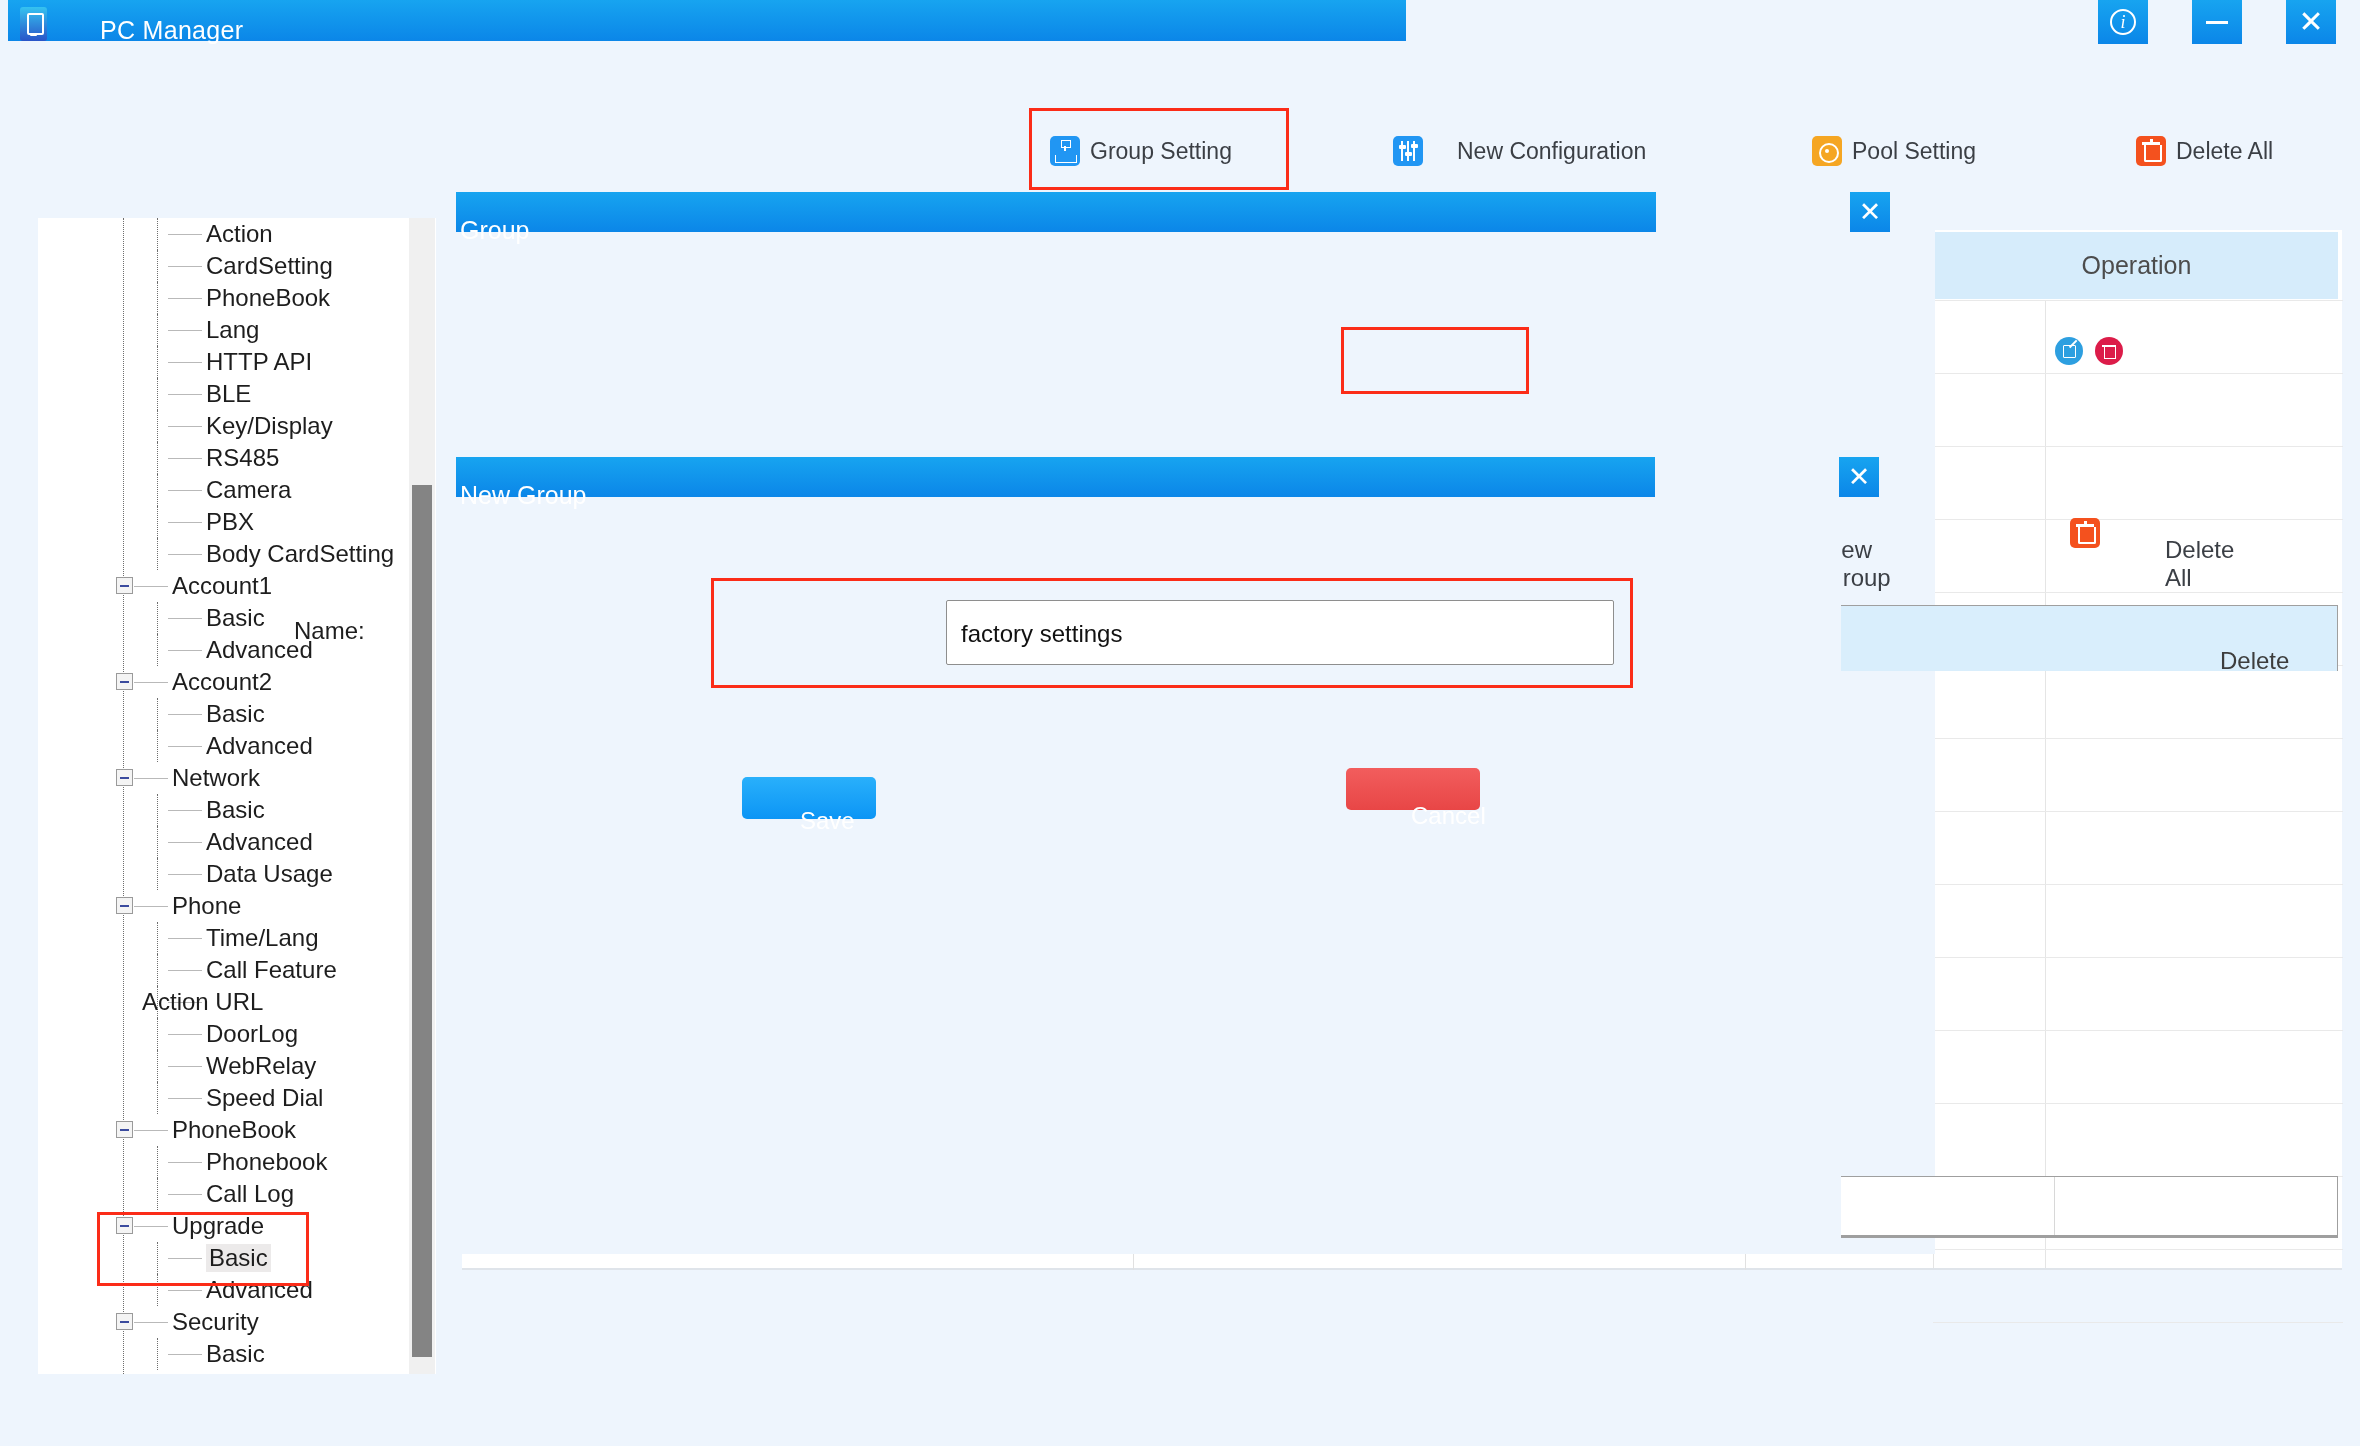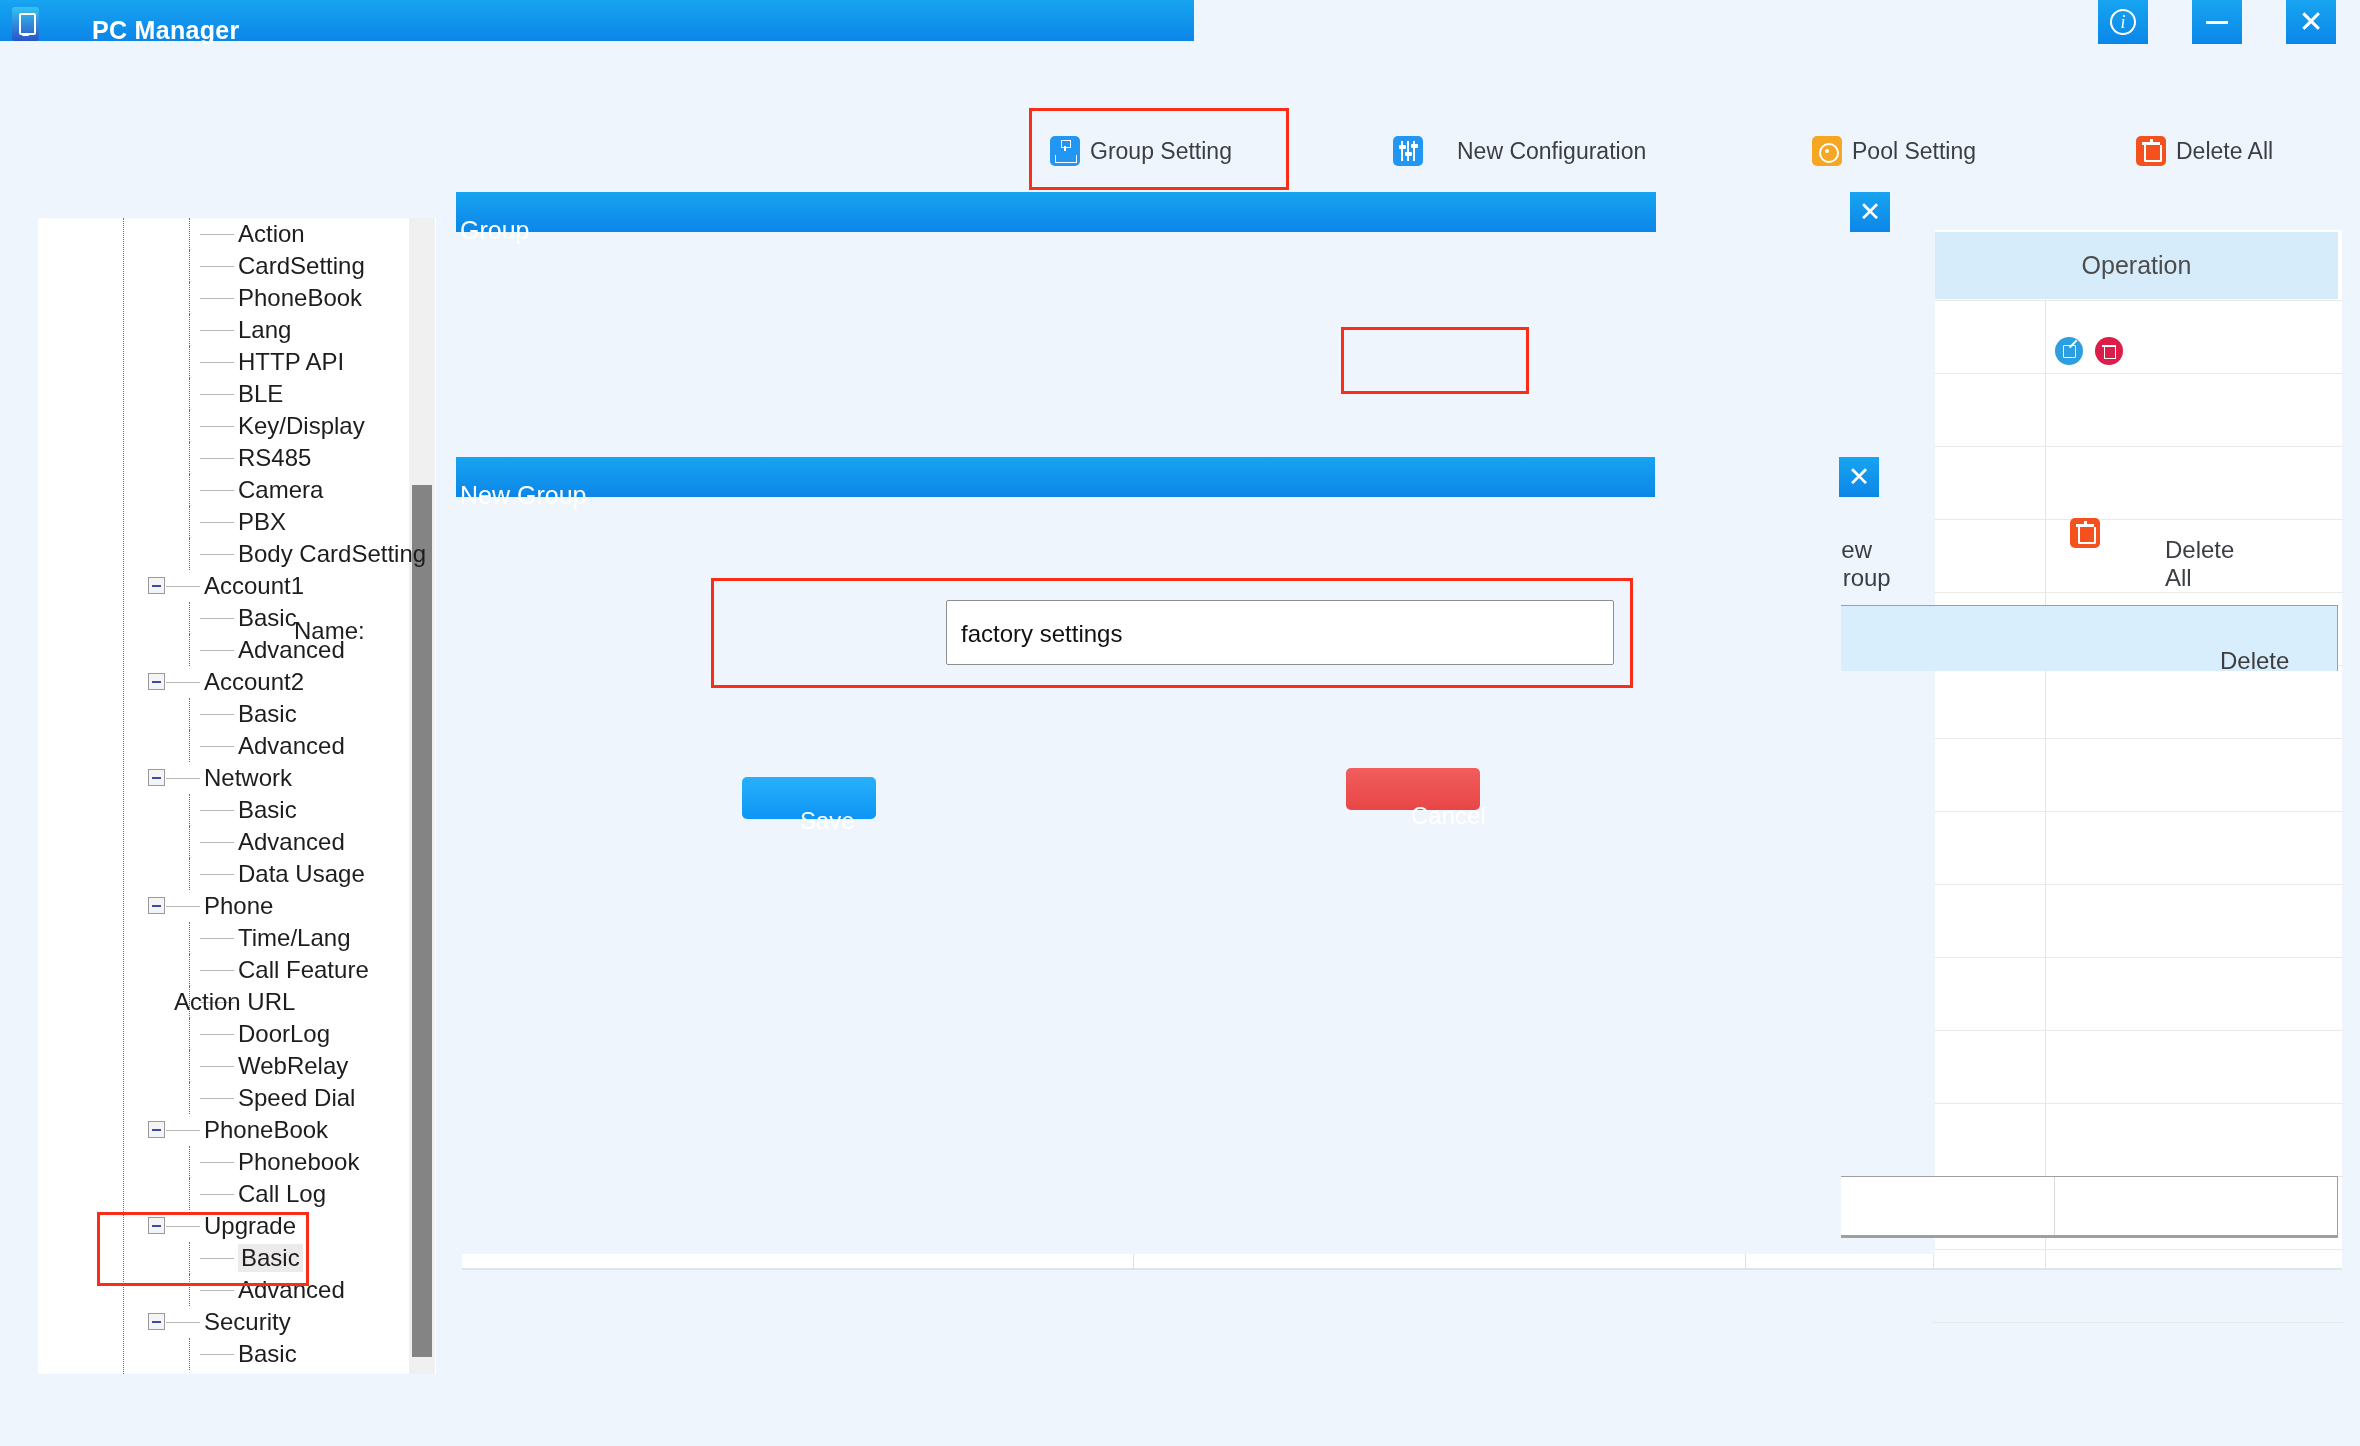--- a/index.html
+++ b/index.html
@@ -6,23 +6,22 @@
   html, body {
     width: 2360px; height: 1446px;
     font-family: "Liberation Sans", sans-serif;
     background: #eef5fd;
     overflow: hidden;
   }
   #root { position: relative; width: 2360px; height: 1446px; background: #eef5fd; }
 
   
   .titlebar {
-    position: absolute; left: 0; top: 0; width: 1194px; height: 41px;
+    position: absolute; left: 8px; top: 0; width: 1398px; height: 41px;
     background: linear-gradient(180deg, #17a4f0 0%, #0b86e8 100%);
-    font-weight: bold;
   }
   .title-icon {
     position: absolute; left: 12px; top: 7px; width: 27px; height: 34px;
     background: linear-gradient(180deg, #35c3f0 0%, #2a54c8 100%);
     border-radius: 3px;
   }
   .title-icon::before {
     content: ""; position: absolute; left: 7px; top: 6px; width: 13px; height: 18px;
     border: 2px solid #ffffff; border-radius: 2px;
   }
@@ -294,21 +293,21 @@
       <span class="sqicon red gl-trash">
           <i></i>
         </span>
       <span class="lbl">Delete All</span>
     </div>
   </div>
   <div class="anno" style="left:1029px; top:108px; width:260px; height:82px;"></div>
 
   <div class="tree-panel">
     <div class="tree-trunk"></div>
-    <div id="tree-body" style="position:relative;padding-left:32px;">
+    <div id="tree-body" style="position:relative;">
         <div class="tnode">
           <span class="connector" style="top: 16px; left: 130px;"></span>
           <span style="position: absolute; left: 119px; top: 0px; width: 1px; height: 32px; border-left: 1px dotted rgb(110, 110, 110);"></span>
           <span class="lbl" style="margin-left: 168px;">Action</span>
         </div>
         <div class="tnode">
           <span class="connector" style="top: 16px; left: 130px;"></span>
           <span style="position: absolute; left: 119px; top: 0px; width: 1px; height: 32px; border-left: 1px dotted rgb(110, 110, 110);"></span>
           <span class="lbl" style="margin-left: 168px;">CardSetting</span>
         </div>

